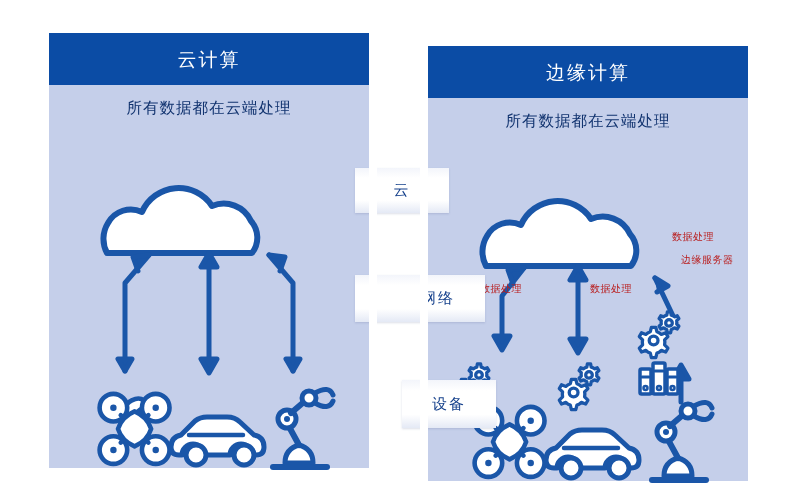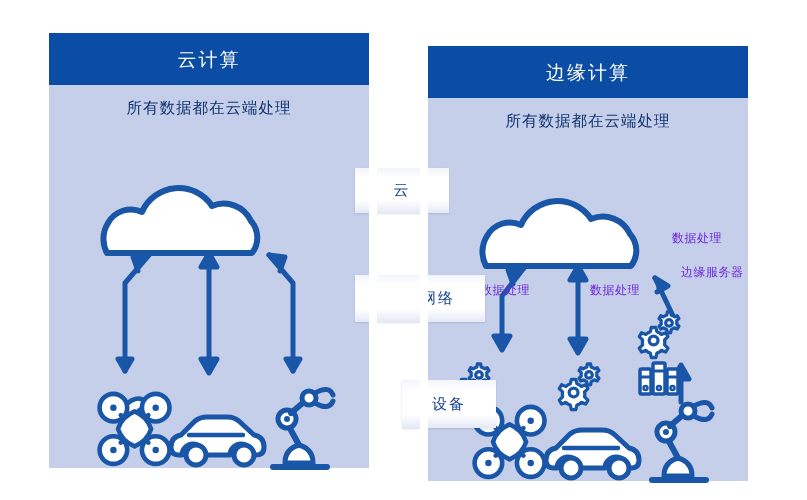--- a/index.html
+++ b/index.html
@@ -46,21 +46,21 @@
     position:absolute;left:13px;top:0;width:60px;height:435px;
     background:linear-gradient(90deg,#eef1f8 0%,#ffffff 35%,#ffffff 65%,#e9edf7 100%);
     z-index:-1;
   }
   .gap-mask{position:absolute;top:33px;width:8px;height:435px;background:#ffffff;}
   .gap-mask.a{left:369px;}
   .gap-mask.b{left:420px;}
 
   svg{display:block;overflow:visible;}
   .lbl{
-    position:absolute;color:#6d28d9;font-size:12px;letter-spacing:.5px;white-space:nowrap;
+    position:absolute;color:#b91c1c;font-size:10px;letter-spacing:.5px;white-space:nowrap;
   }
 </style>
 </head>
 <body>
 
 <div class="stage">
 
   <div class="panel left">
 
     <div class="panel-header">
@@ -254,21 +254,21 @@
             <path d="M26 24 L40 12" stroke-width="6"></path>
             <circle cx="44" cy="9" r="7" fill="#ffffff" stroke-width="5"></circle>
             <path d="M50 4 q14 -8 18 2 M50 14 q14 8 18 -2" stroke-width="5"></path>
           </g>
         </g>
       </svg>
 
       <span class="lbl" style="left:52px;top:138px;">数据处理</span>
       <span class="lbl" style="left:162px;top:138px;">数据处理</span>
       <span class="lbl" style="left:244px;top:86px;">数据处理</span>
-      <span class="lbl" style="left:253px;top:120px;">边缘服务器</span>
+      <span class="lbl" style="left:253px;top:109px;">边缘服务器</span>
     </div>
   </div>
 
   <div class="center-col">
     <div class="spine"></div>
 
     <div class="band cloud">
       <span class="band-label">云</span>
     </div>
 

